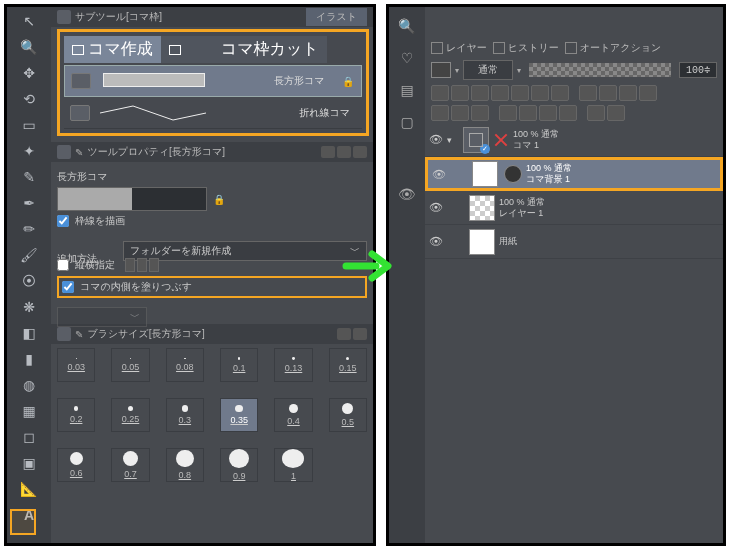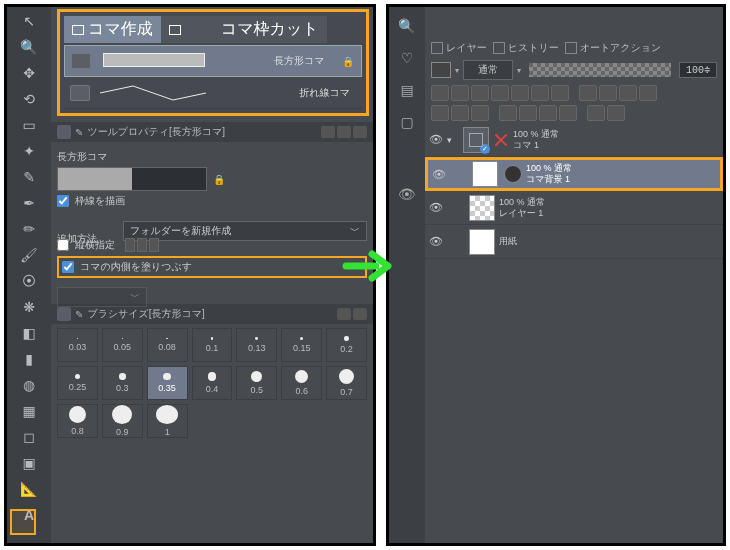--- a/index.html
+++ b/index.html
@@ -64,21 +64,21 @@
   .prop-panel .dropdown { background:#3a3d42; border:1px solid #666; padding:2px 6px; font-size:10px; color:#ccc; flex:1; display:flex;justify-content:space-between;margin-top:16px;}
   .prop-panel .row.hl { border:2px solid #f5a623; padding:1px 3px;}
   .prop-panel .label { width:60px;margin-top:32px;}
   .prop-panel .box { width:150px;height:24px;background:#2c2f33;border:1px solid #666; position:relative;}
   .prop-panel .box .fill { position:absolute; left:0;top:0;bottom:0;width:50%;background:#aaa;}
   .prop-panel .lockicon { color:#888;}
   .prop-panel .bars { display:flex; gap:2px; margin-left:4px;}
   .prop-panel .bars span{width:10px;height:14px;background:#555;border:1px solid #666;}
 
   .brush-panel { padding: 4px 6px; }
-  .brush-grid { display:grid; grid-template-columns: repeat(7,1fr); gap:4px; }
+  .brush-grid { display:grid; grid-template-columns: repeat(6,1fr); gap:16px;text-decoration:underline; }
   .brush-cell { height:34px; display:flex; flex-direction:column; align-items:center; justify-content:center; border:1px solid #3a3d42; font-size:9px; color:#bbb; gap:3px;}
   .brush-cell.sel { background:#707a8c; color:#fff;text-align:center;}
   .brush-cell .dot { background:#eee; border-radius:50%; }
   .panel-icons-r { margin-left:auto; display:flex; gap:2px;}
   .panel-icons-r span {width:14px;height:12px;background:#555;border-radius:2px;}
 
   
   .right-content { position:absolute; inset:0; display:flex; }
   .right-iconcol { width:36px; background:#3c3f44; display:flex; flex-direction:column; align-items:center; padding-top:10px; gap:14px;}
   .right-iconcol .ic { width:18px;height:18px; display:flex;align-items:center;justify-content:center;color:#aaa;font-size:14px;}
@@ -146,20 +146,25 @@
     <div class="ticon">◍</div>
     <div class="ticon">▦</div>
     <div class="ticon">◻</div>
     <div class="ticon">▣</div>
     <div class="ticon">📐</div>
     <div class="ticon" style="font-weight:bold;">A</div>
   </div>
   <div class="tool-highlight"></div>
 
   <div class="left-content">
+    <div class="panel-header">
+      <span class="hicon"></span>
+      <span>サブツール[コマ枠]</span>
+      <span style="margin-left:auto;background:#5a6270;padding:2px 10px;">イラスト</span>
+    </div>
 
     <div class="subtool-group">
       <div class="subtool-tabs">
         <div class="subtool-tab">
             <span class="ico"></span>
             <span>コマ作成</span>
           </div>
         <div class="subtool-tab" style="background:#50555e;gap:40px;">
             <span class="ico"></span>
             <span>コマ枠カット</span>

